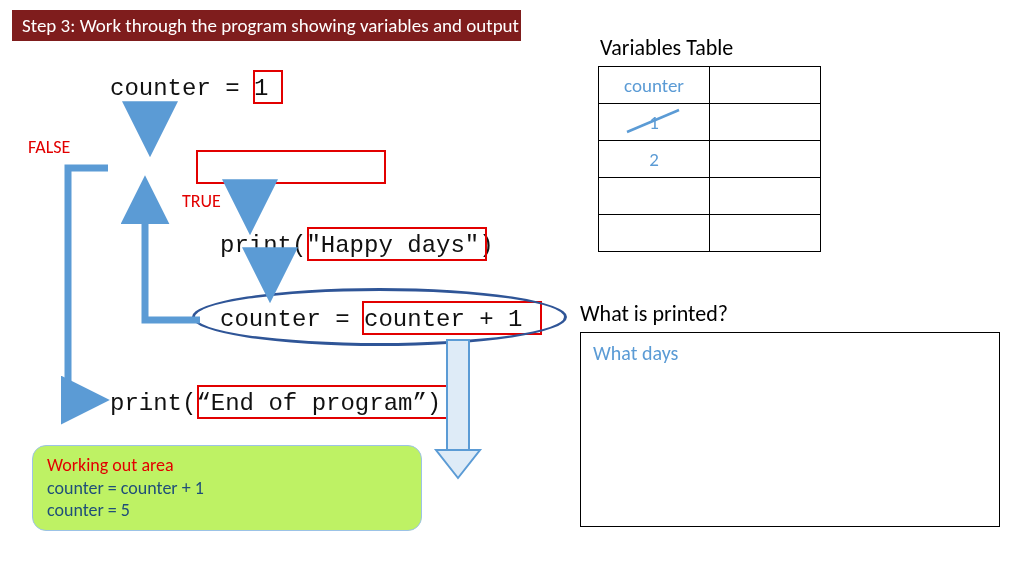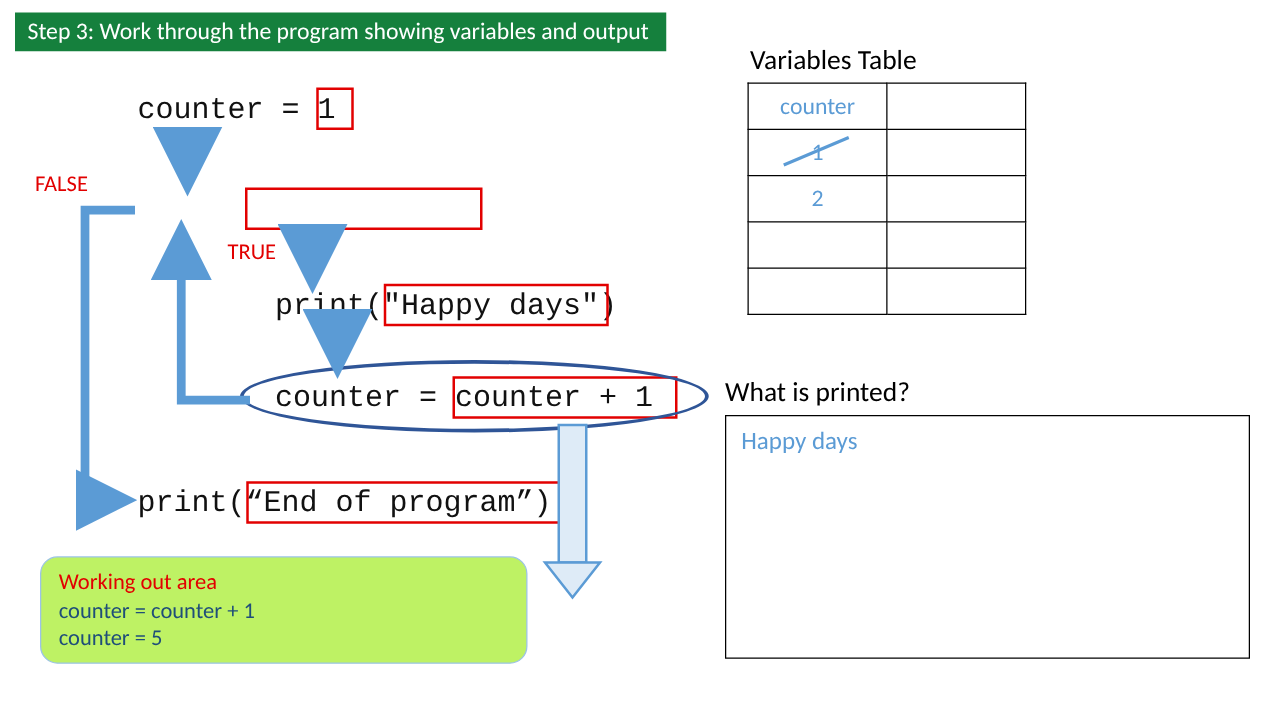--- a/index.html
+++ b/index.html
@@ -8,23 +8,23 @@
     width: 1024px;
     height: 576px;
     font-family: Calibri, Arial, sans-serif;
     background: #fff;
     overflow: hidden;
   }
   .stage { position: relative; width: 1024px; height: 576px; }
   .step-banner {
     position: absolute;
     left: 12px; top: 10px;
-    background: #15803d;
+    background: #7f1d1d;
     color: #fff;
-    padding: 4px 14px 4px 10px;
+    padding: 4px 2px 4px 10px;
     font-size: 19px;
   }
   .code {
     font-family: "Courier New", monospace;
     font-size: 24px;
     color: #111;
     position: absolute;
     white-space: pre;
   }
   .redbox {
@@ -159,21 +159,21 @@
     </tr>
     <tr>
       <td></td>
       <td></td>
     </tr>
   </tbody>
     </table>
 
   <div class="printed-title" style="left:580px; top:300px;">What is printed?</div>
   <div class="printed-box" style="left:580px; top:332px; width:420px; height:195px;">
-    <div>Happy days</div>
+    <div>What days</div>
   </div>
 
   <div class="workout" style="left:32px; top:445px; width:360px;">
     <div class="wt">Working out area</div>
     <div>counter = counter + 1</div>
     <div>counter = 5</div>
   </div>
 
 </div>
 

